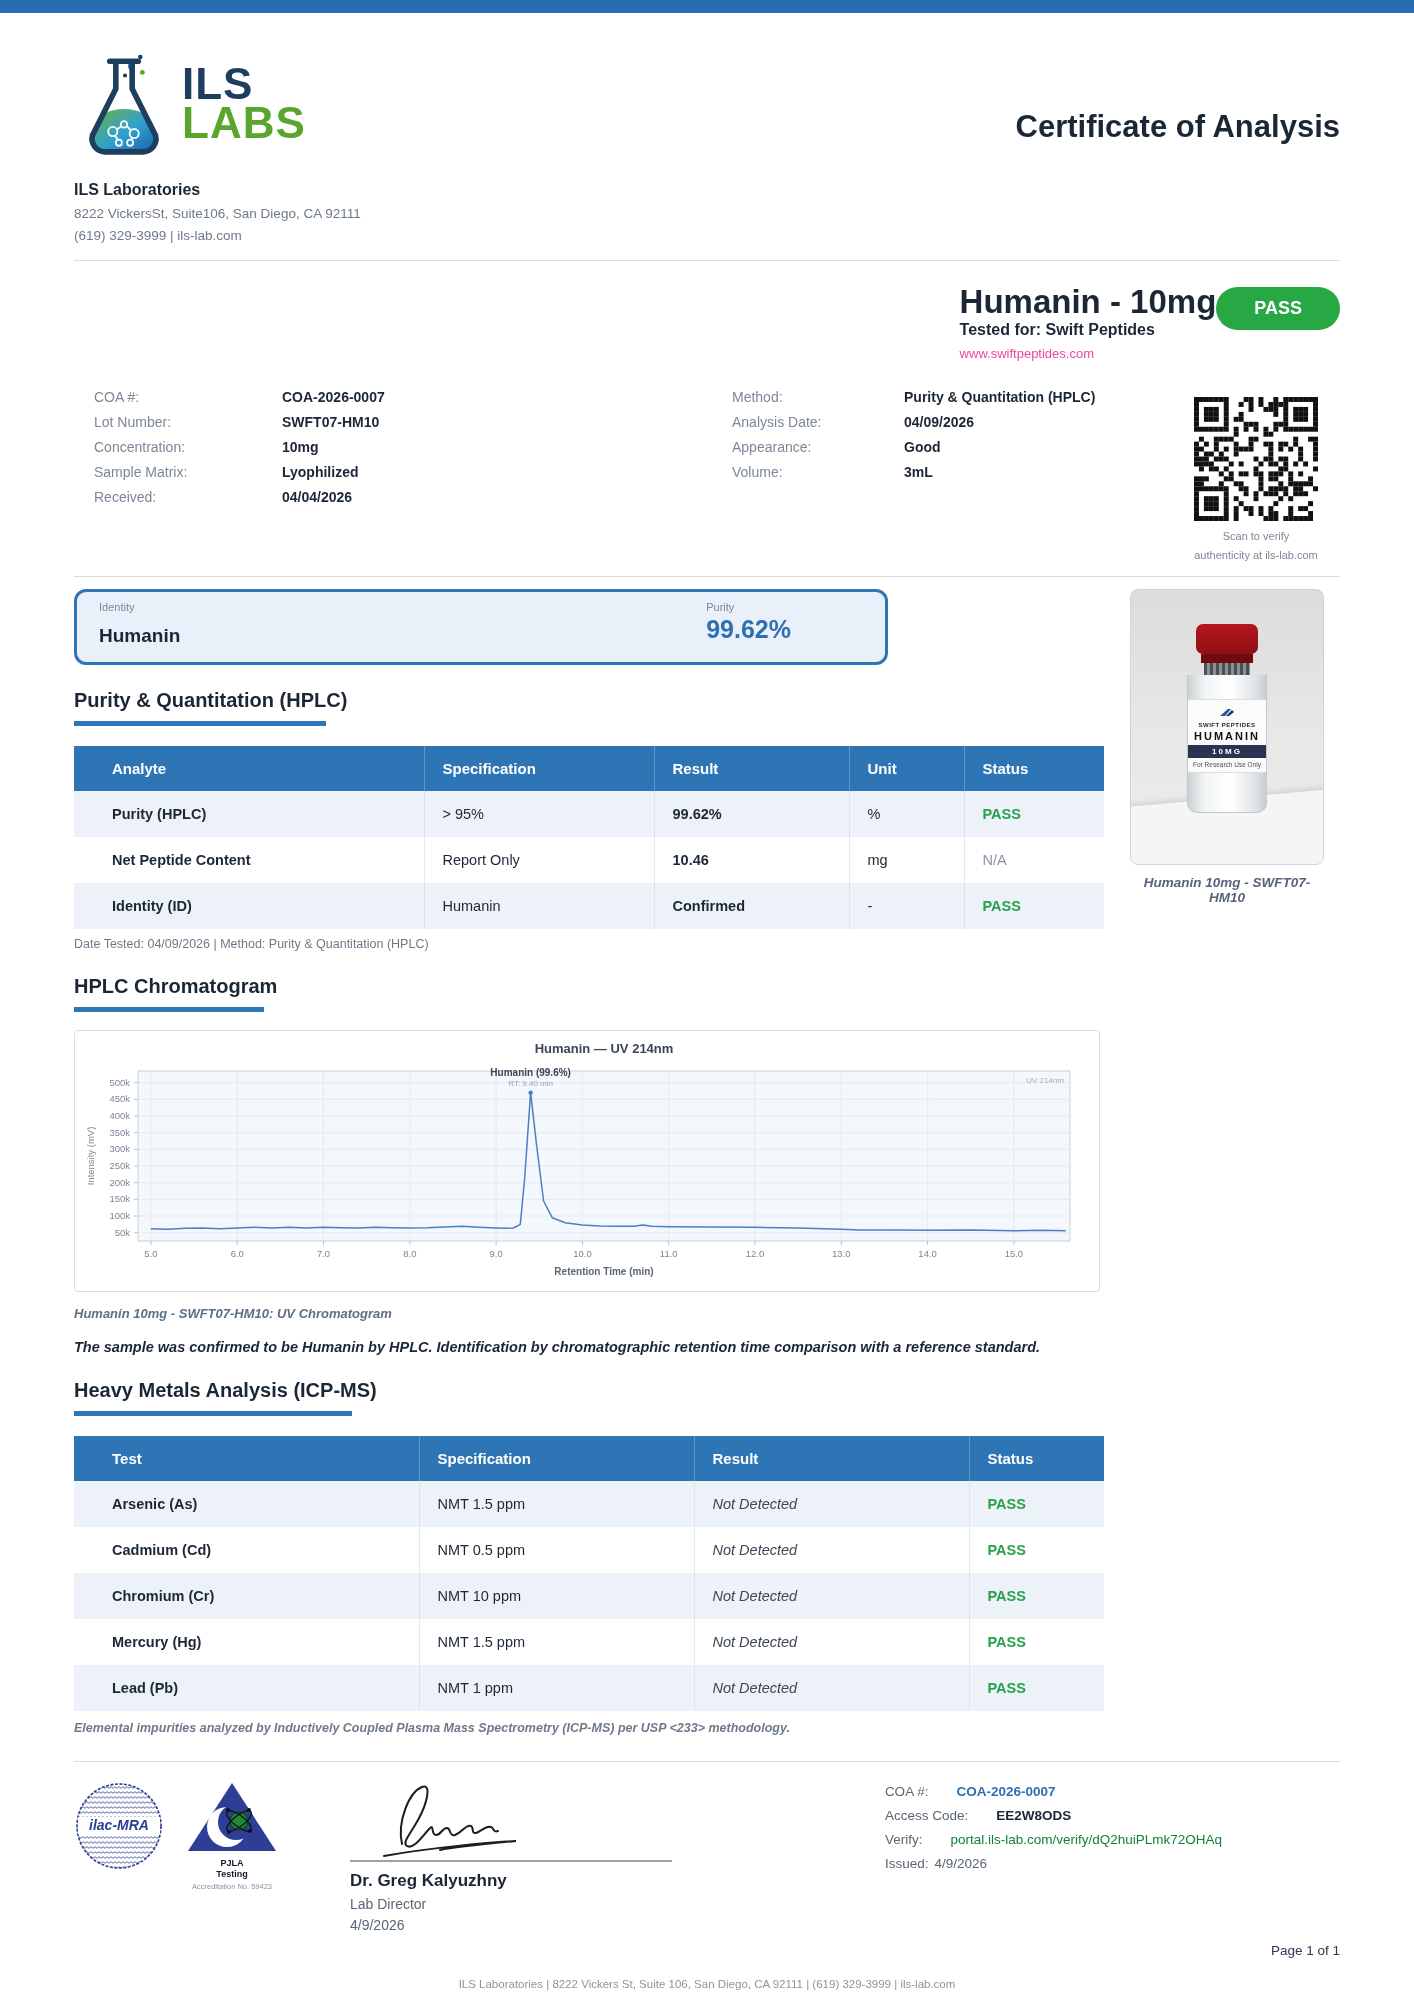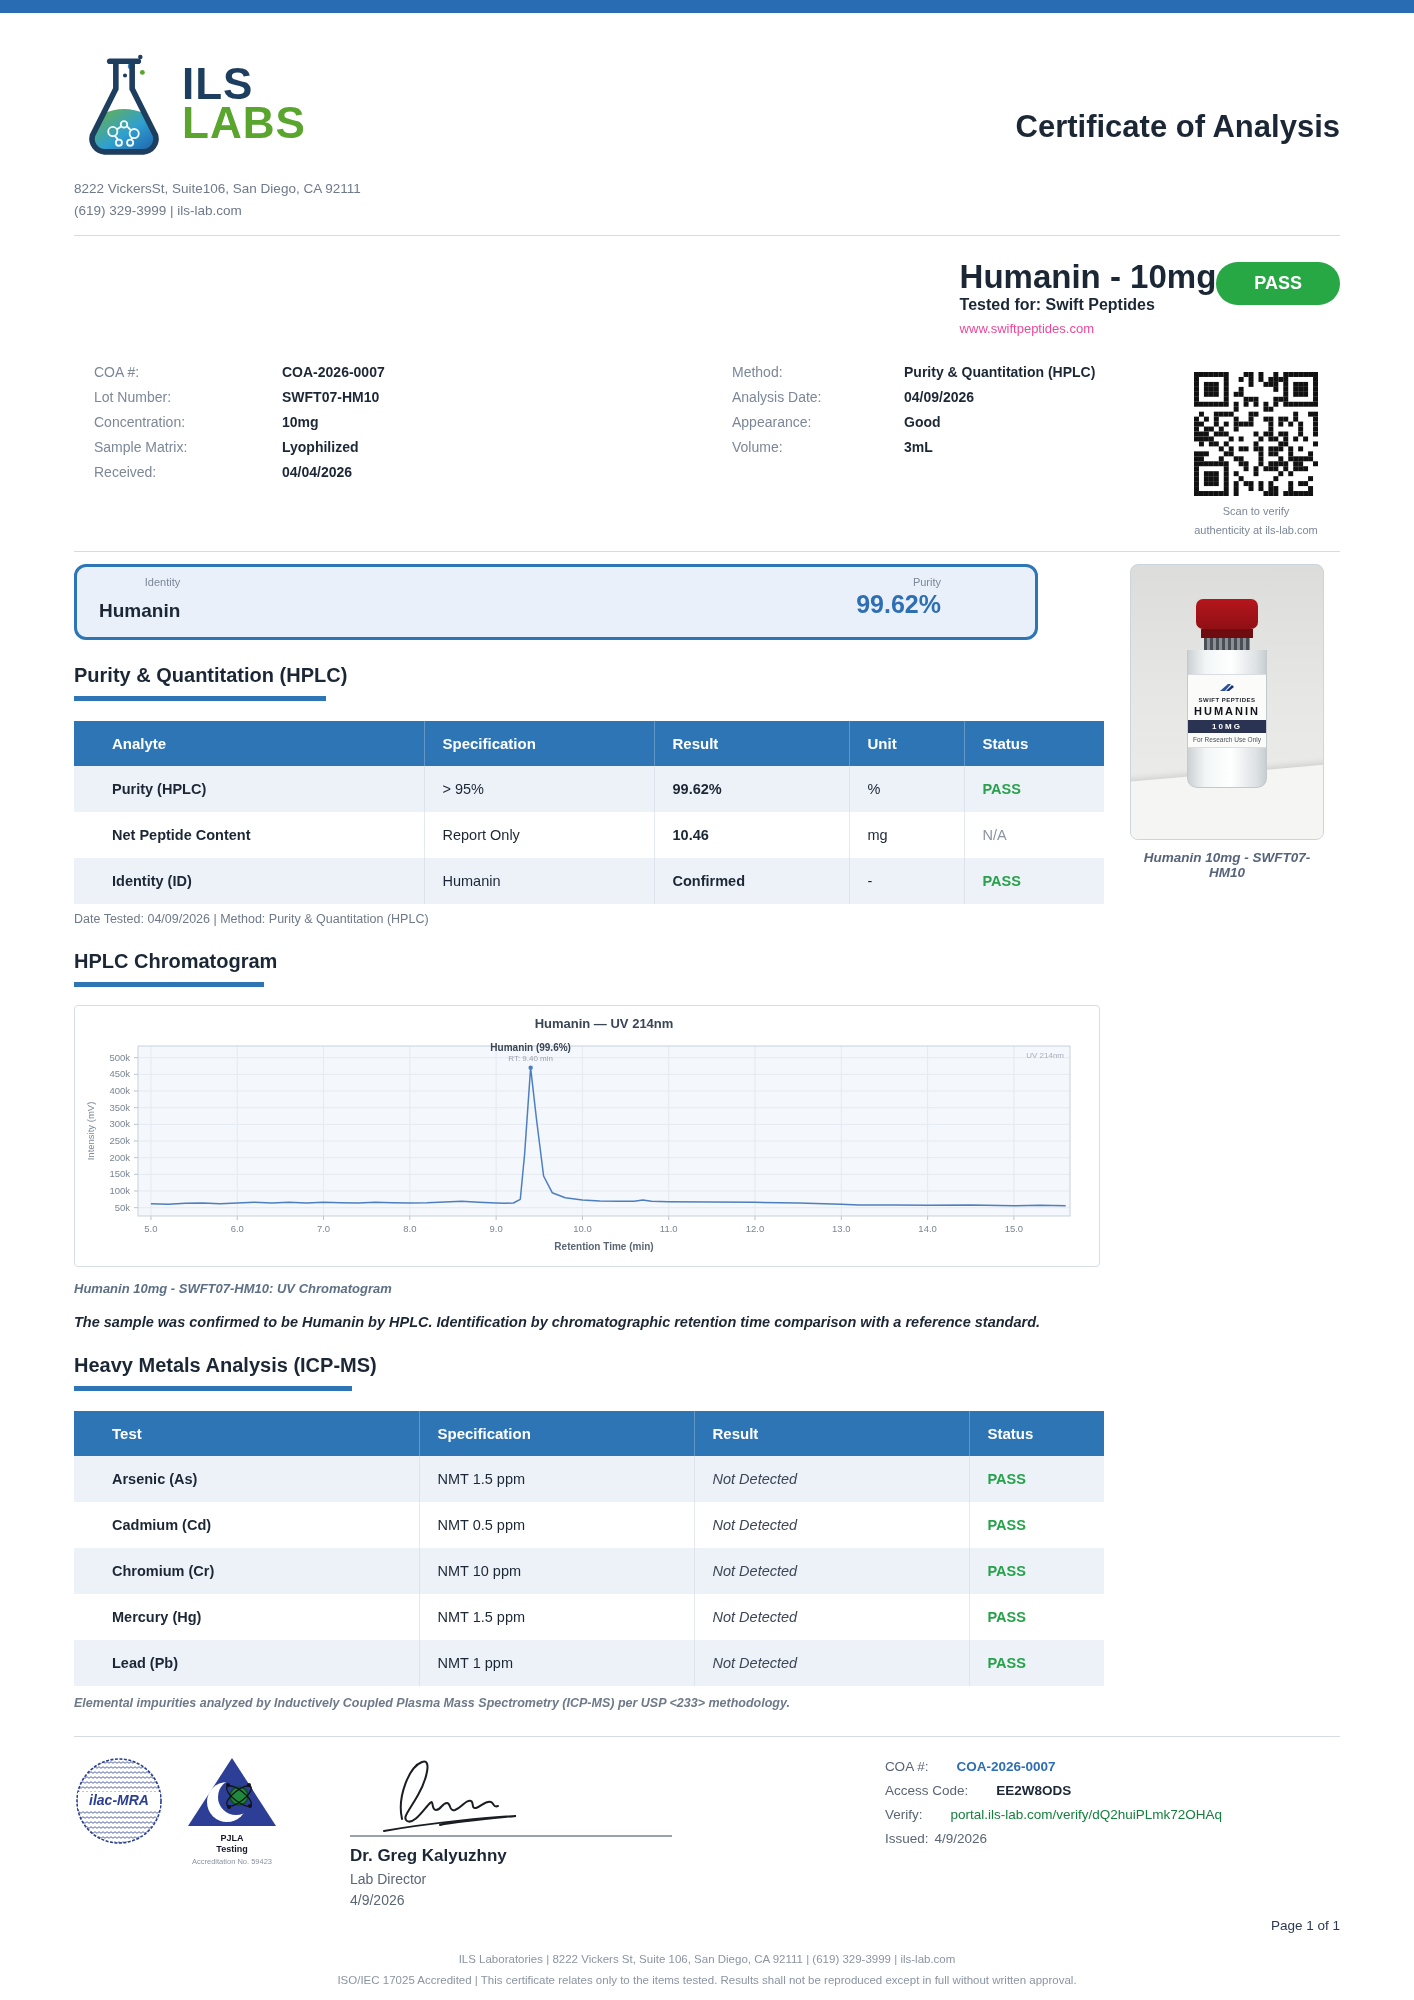--- a/index.html
+++ b/index.html
@@ -34,21 +34,21 @@
 .info-row { display:flex; margin-bottom:9px; font-size:14px; }
 .info-label { width:188px; color:#7c8798; }
 .info-right .info-label { width:172px; }
 .info-value { font-weight:bold; color:#1c2736; }
 .qr-wrap { position:absolute; left:1116px; top:10px; width:132px; text-align:center; }
 .qr-cap { font-size:11px; color:#7c8798; margin-top:5px; }
 .qr-cap2 { font-size:11px; color:#7c8798; margin-top:7px; }
 
 
 .main-wrap { position:relative; margin-top:12px; }
-.id-box { width:964px; height:76px; background:#e9f0f9; border:3px solid #2e75b6; border-radius:12px; padding:9px 22px; display:flex;text-align:right; }
+.id-box { width:814px; height:76px; background:#e9f0f9; border:3px solid #2e75b6; border-radius:12px; padding:9px 22px; display:flex; }
 .mini-label { font-size:11px; color:#7c8798; }
 .id-value { font-size:19px; font-weight:bold; margin-top:12px; }
 .purity-block { margin-left:auto; margin-right:72px; }
 .purity-value { font-size:25px; font-weight:bold; color:#2d6fb3; margin-top:2px; }
 .vial-card { position:absolute; left:1056px; top:0; width:194px; }
 .vial-photo { width:194px; height:276px; border:1px solid #ccd4dd; border-radius:8px; overflow:hidden; position:relative;
   background:linear-gradient(180deg,#dcdcda 0%,#e7e7e5 50%,#ededeb 100%); }
 .vial-surface { position:absolute; bottom:-34px; left:-20px; width:240px; height:100px; background:#f5f5f3; transform:rotate(-5deg); box-shadow:0 -2px 6px rgba(0,0,0,.12); }
 .vial { position:absolute; left:50%; top:34px; transform:translateX(-50%); width:80px; }
 .vial-cap { width:62px; height:30px; background:linear-gradient(180deg,#b5161c,#8f1015); border-radius:7px; margin:0 auto; }
@@ -143,20 +143,21 @@
       </svg>
       <div class="logo-text">
         <div class="logo-ils">ILS</div>
         <div class="logo-labs">LABS</div>
       </div>
     </div>
     <div class="cert-title">Certificate of Analysis</div>
   </div>
 
   <div class="company">
+    <div class="company-name">ILS Laboratories</div>
     <div class="company-line">8222 VickersSt, Suite106, San Diego, CA 92111</div>
     <div class="company-line">(619) 329-3999 | ils-lab.com</div>
   </div>
   <hr class="div">
 
   <div class="prod-row">
     <div>
       <div class="prod-title">Humanin - 10mg</div>
       <div class="tested-for">Tested for: Swift Peptides</div>
       <div class="website">www.swiftpeptides.com</div>

